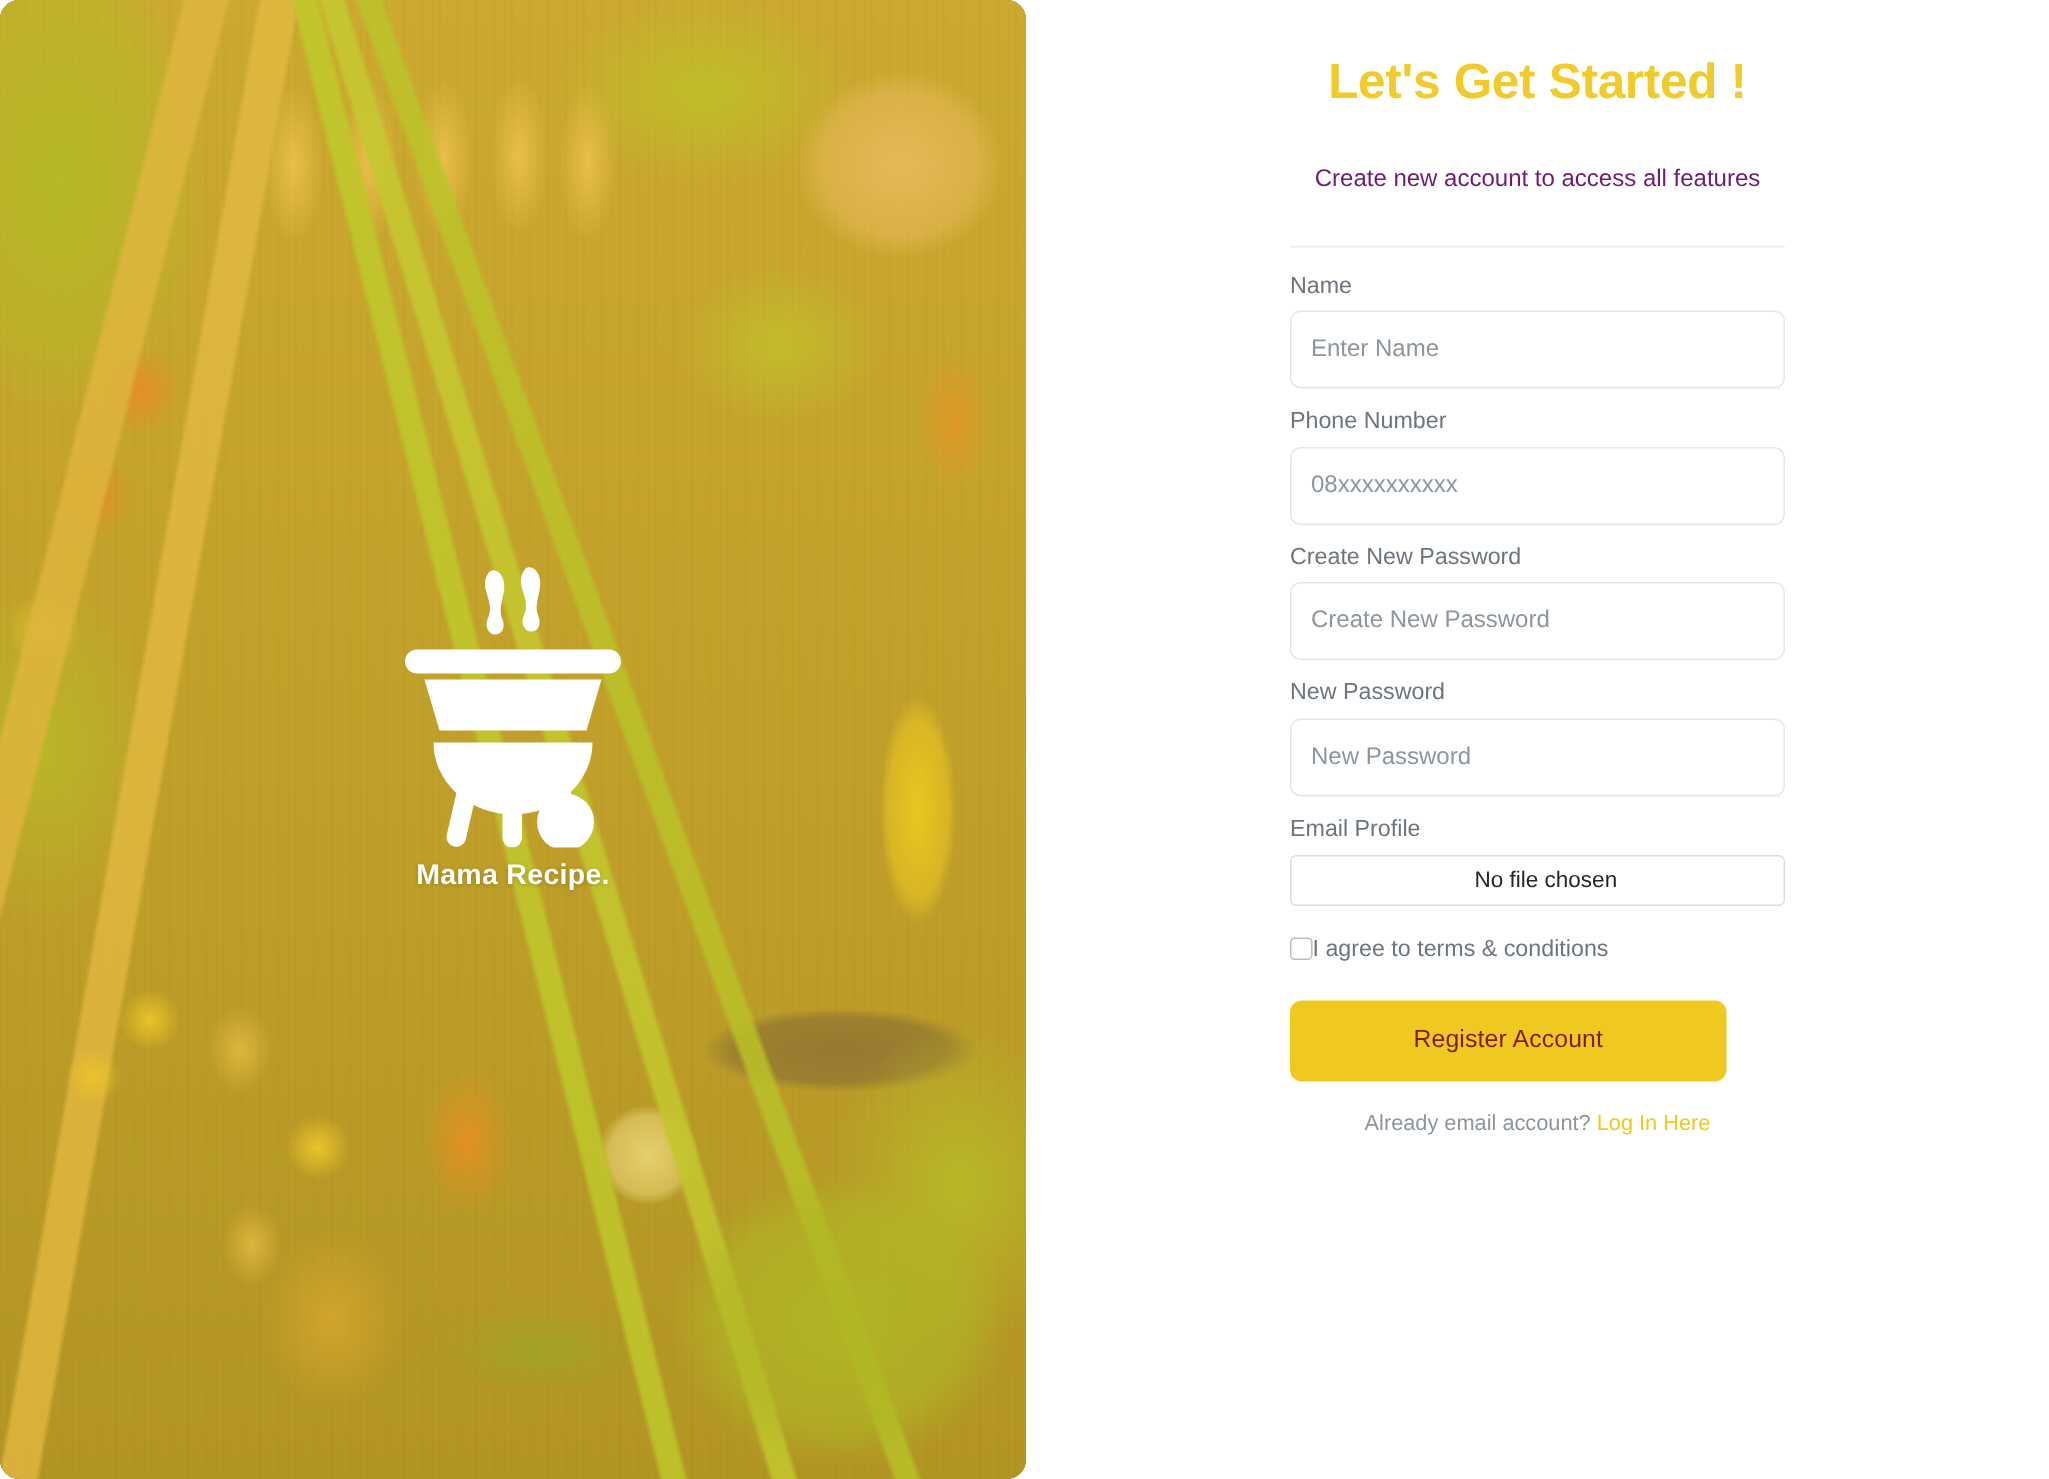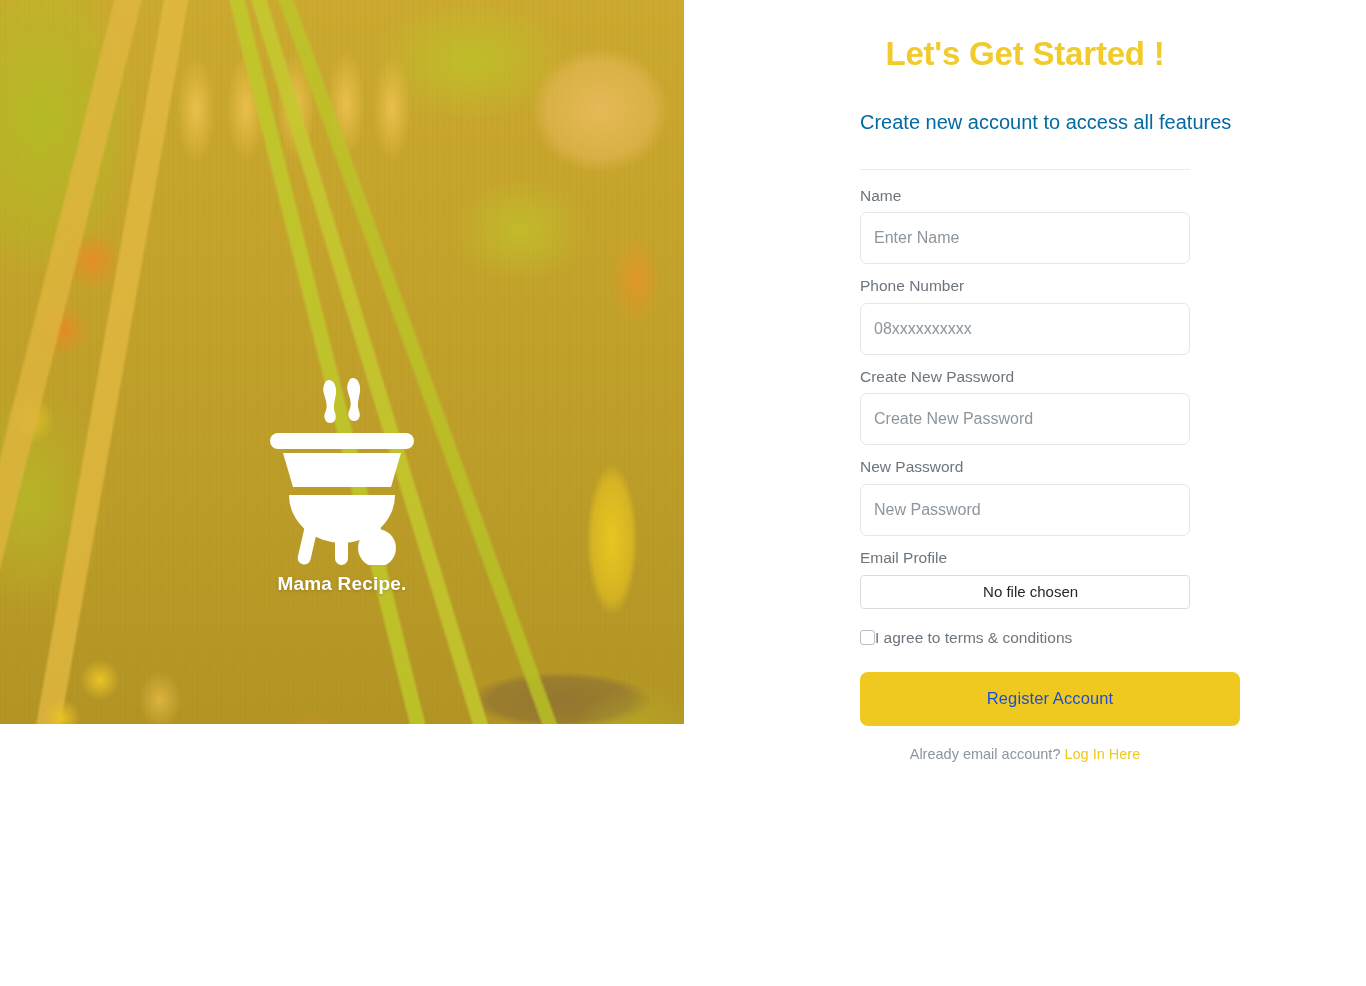--- a/index.html
+++ b/index.html
@@ -15,23 +15,24 @@
   .page {
     display: flex;
     width: 1366px;
     height: 986px;
   }
 
   
   .hero {
     position: relative;
     width: 684px;
-    height: 724px;
+    height: 986px;
     overflow: hidden;
     background: #9a8019;
+    border-radius: 13px;
   }
 
   .hero-photo {
     position: absolute;
     inset: 0;
     
     background-color: #a98c2b;
     background-image:
       
       radial-gradient(ellipse 150px 130px at 560px 880px, rgba(120,175,35,.95) 0%, rgba(120,175,35,.6) 55%, rgba(120,175,35,0) 75%),
@@ -143,22 +144,22 @@
     text-align: center;
     color: #F0CB2B;
     font-size: 33px;
     font-weight: bold;
     line-height: 1.2;
     letter-spacing: -.2px;
   }
 
   .subtitle {
     text-align: center;
-    color: #0369a1;
-    font-size: 20px;
+    color: #701a75;
+    font-size: 16px;
     margin-top: 37px;
     white-space: nowrap;
   }
 
   .divider {
     height: 1px;
     background: #e9ecef;
     margin-top: 35px;
     margin-bottom: 17px;
   }
@@ -238,26 +239,26 @@
     cursor: pointer;
   }
   .terms-label {
     color: #6c757d;
     font-size: 15.5px;
     white-space: nowrap;
   }
 
   .register-btn {
     display: block;
-    width: 380px;
+    width: 291px;
     height: 54px;
     border: none;
     border-radius: 8px;
     background: #EFC91F;
-    color: #1d4ed8;
+    color: #7f1d1d;
     font-family: "Liberation Sans", sans-serif;
     font-size: 16.5px;
     cursor: pointer;
     letter-spacing: .1px;
   }
 
   .footer {
     text-align: center;
     margin-top: 20px;
     font-size: 14.5px;

